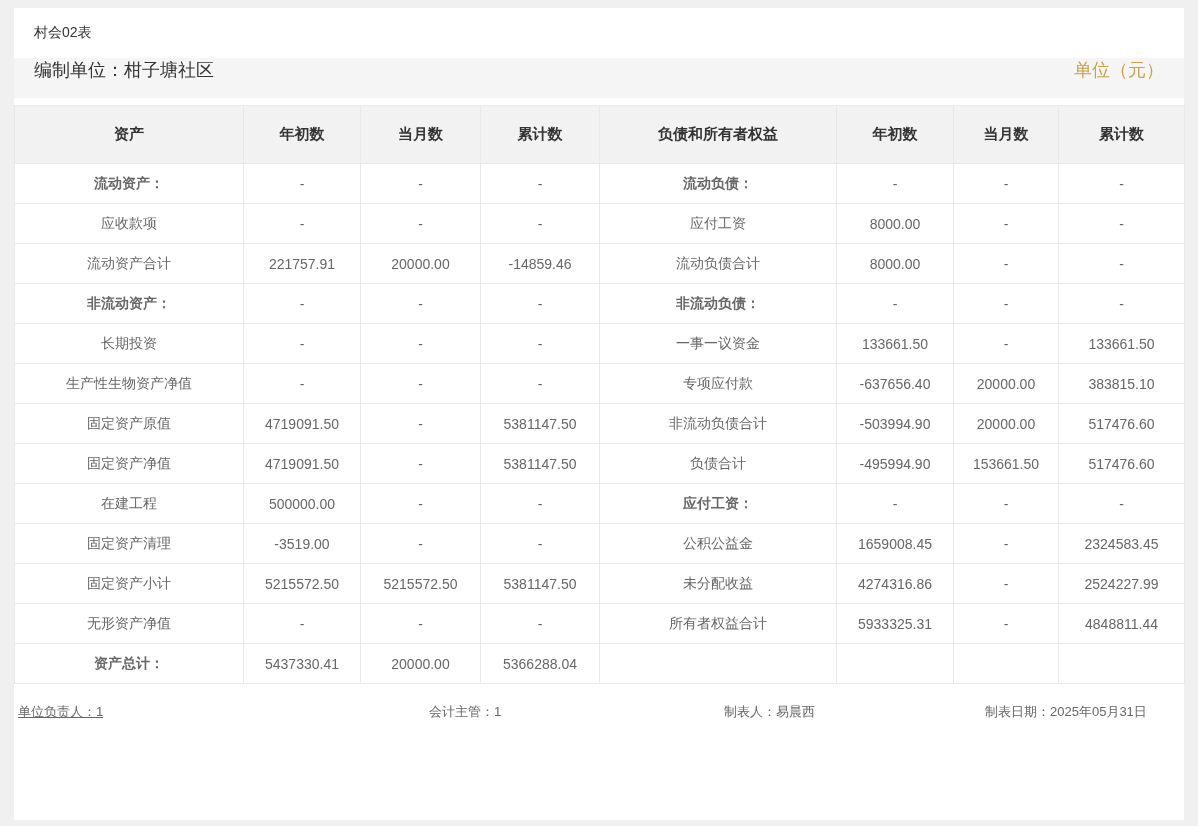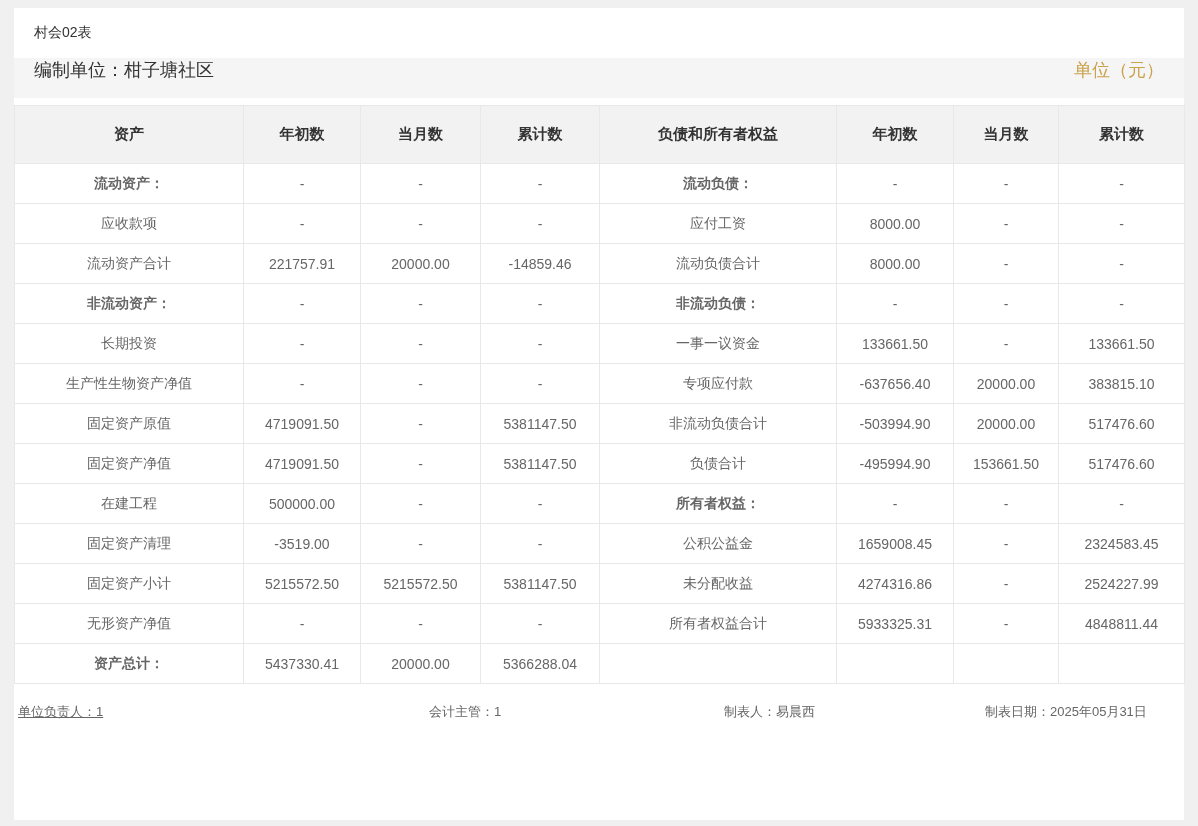--- a/index.html
+++ b/index.html
@@ -216,21 +216,21 @@
               <td class="label">负债合计</td>
               <td class="blue">-495994.90</td>
               <td>153661.50</td>
               <td>517476.60</td>
             </tr>
             <tr>
               <td class="label">在建工程</td>
               <td class="blue">500000.00</td>
               <td>-</td>
               <td>-</td>
-              <td class="label bold">所有者权益：</td>
+              <td class="label bold">应付工资：</td>
               <td class="blue">-</td>
               <td>-</td>
               <td>-</td>
             </tr>
             <tr>
               <td class="label">固定资产清理</td>
               <td class="blue">-3519.00</td>
               <td>-</td>
               <td>-</td>
               <td class="label">公积公益金</td>

